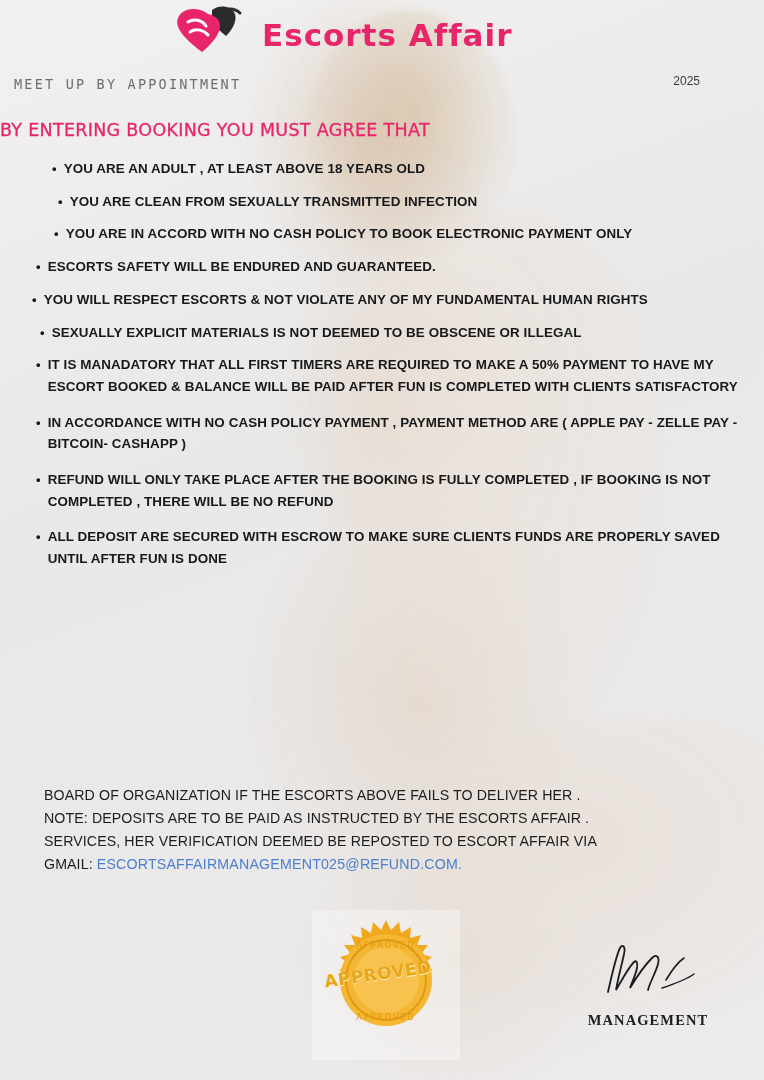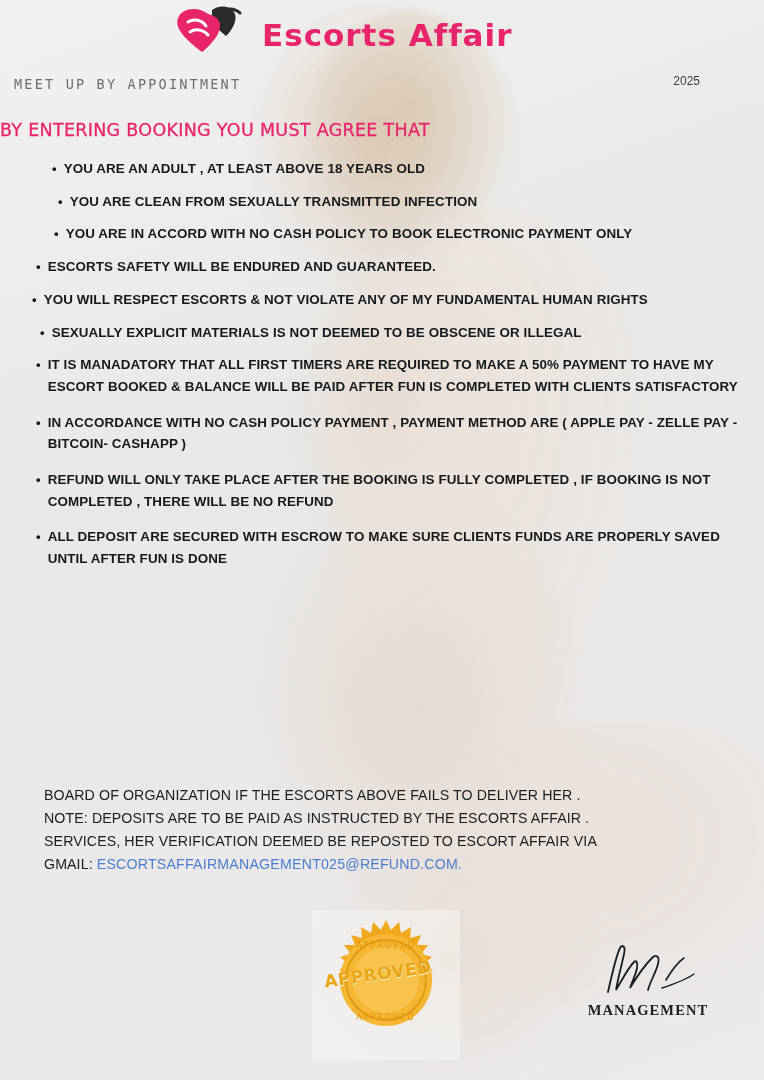--- a/index.html
+++ b/index.html
@@ -219,21 +219,21 @@
     position: absolute;
     left: 560px;
     top: 940px;
     width: 176px;
     text-align: center;
   }
   .sign-mark {
     height: 60px;
   }
   .sign-label {
-    margin-top: 2px;
+    margin-top: 12px;
     font-size: 14.5px;
     letter-spacing: 1.1px;
     color: #1b1d1f;
     font-family: "Liberation Serif", serif;
     font-weight: bold;
   }
 </style>
 </head>
 <body>
 

